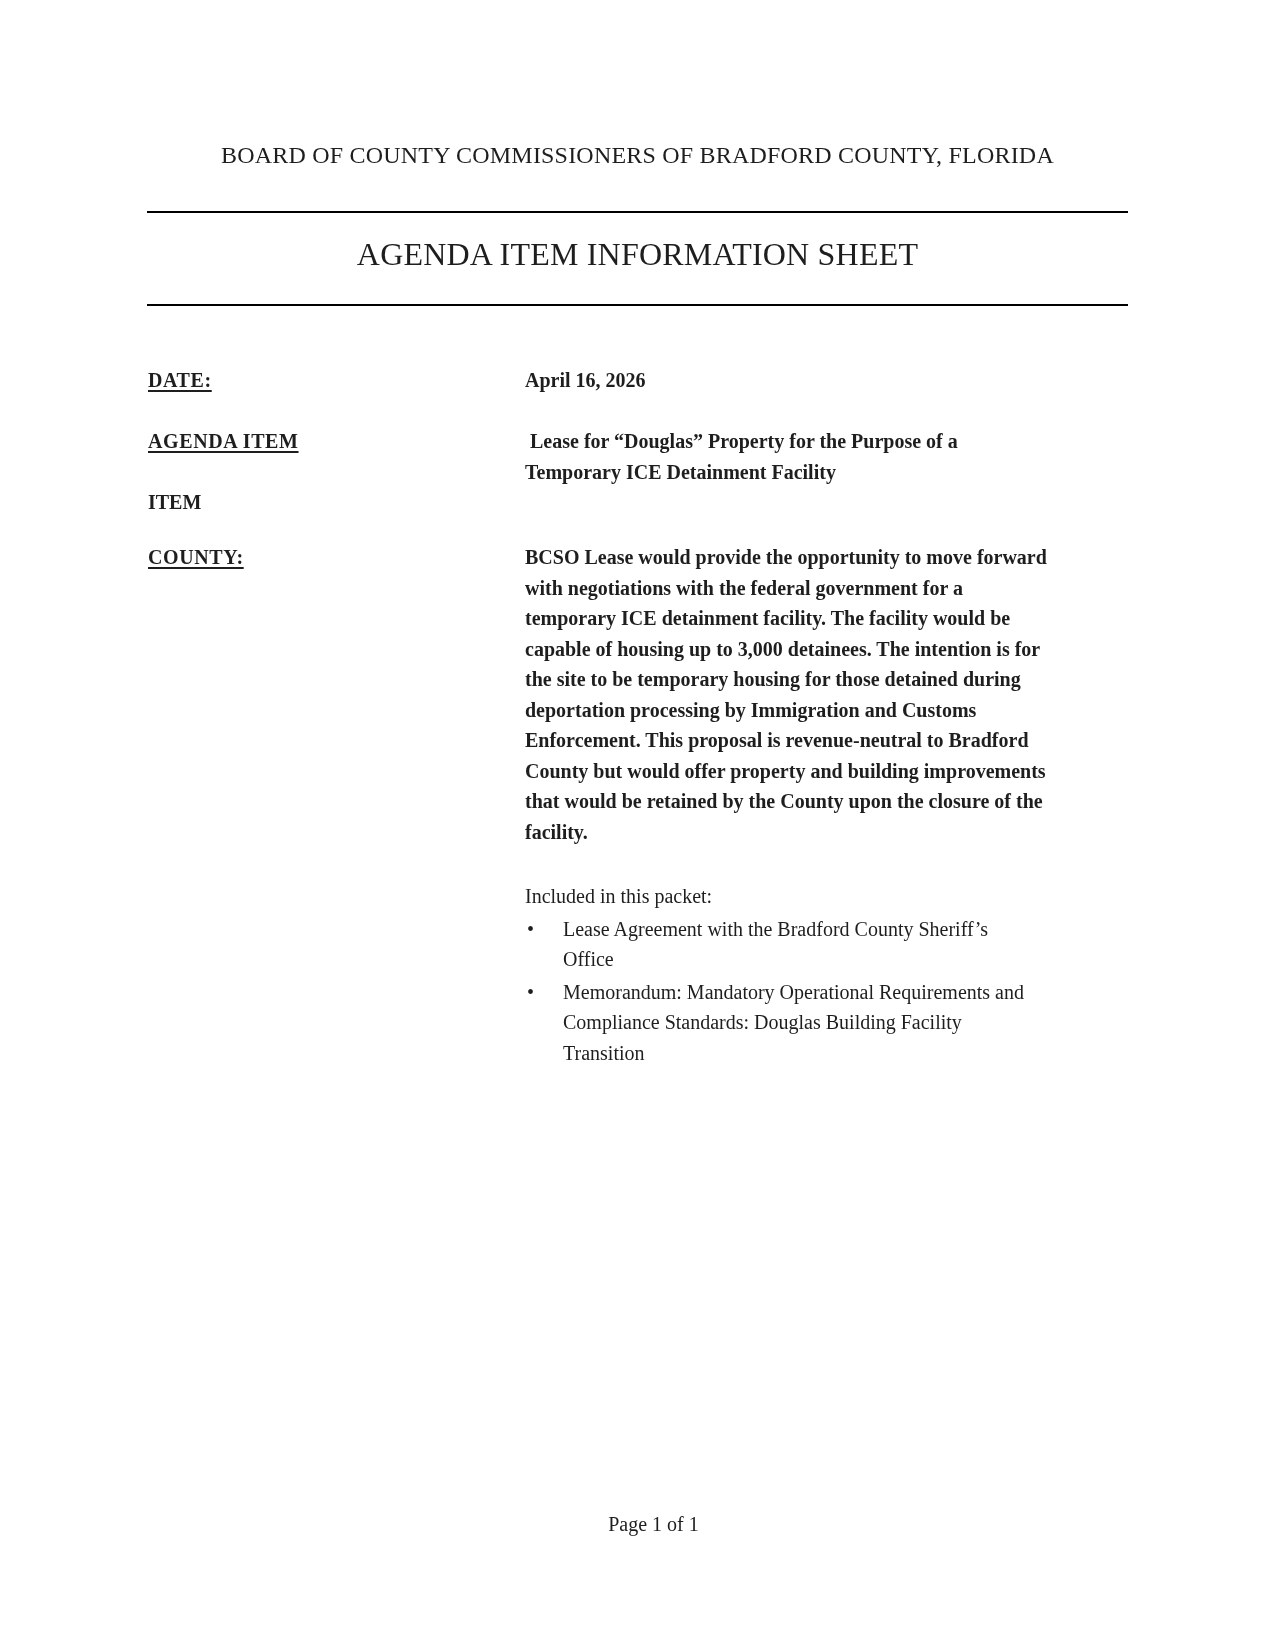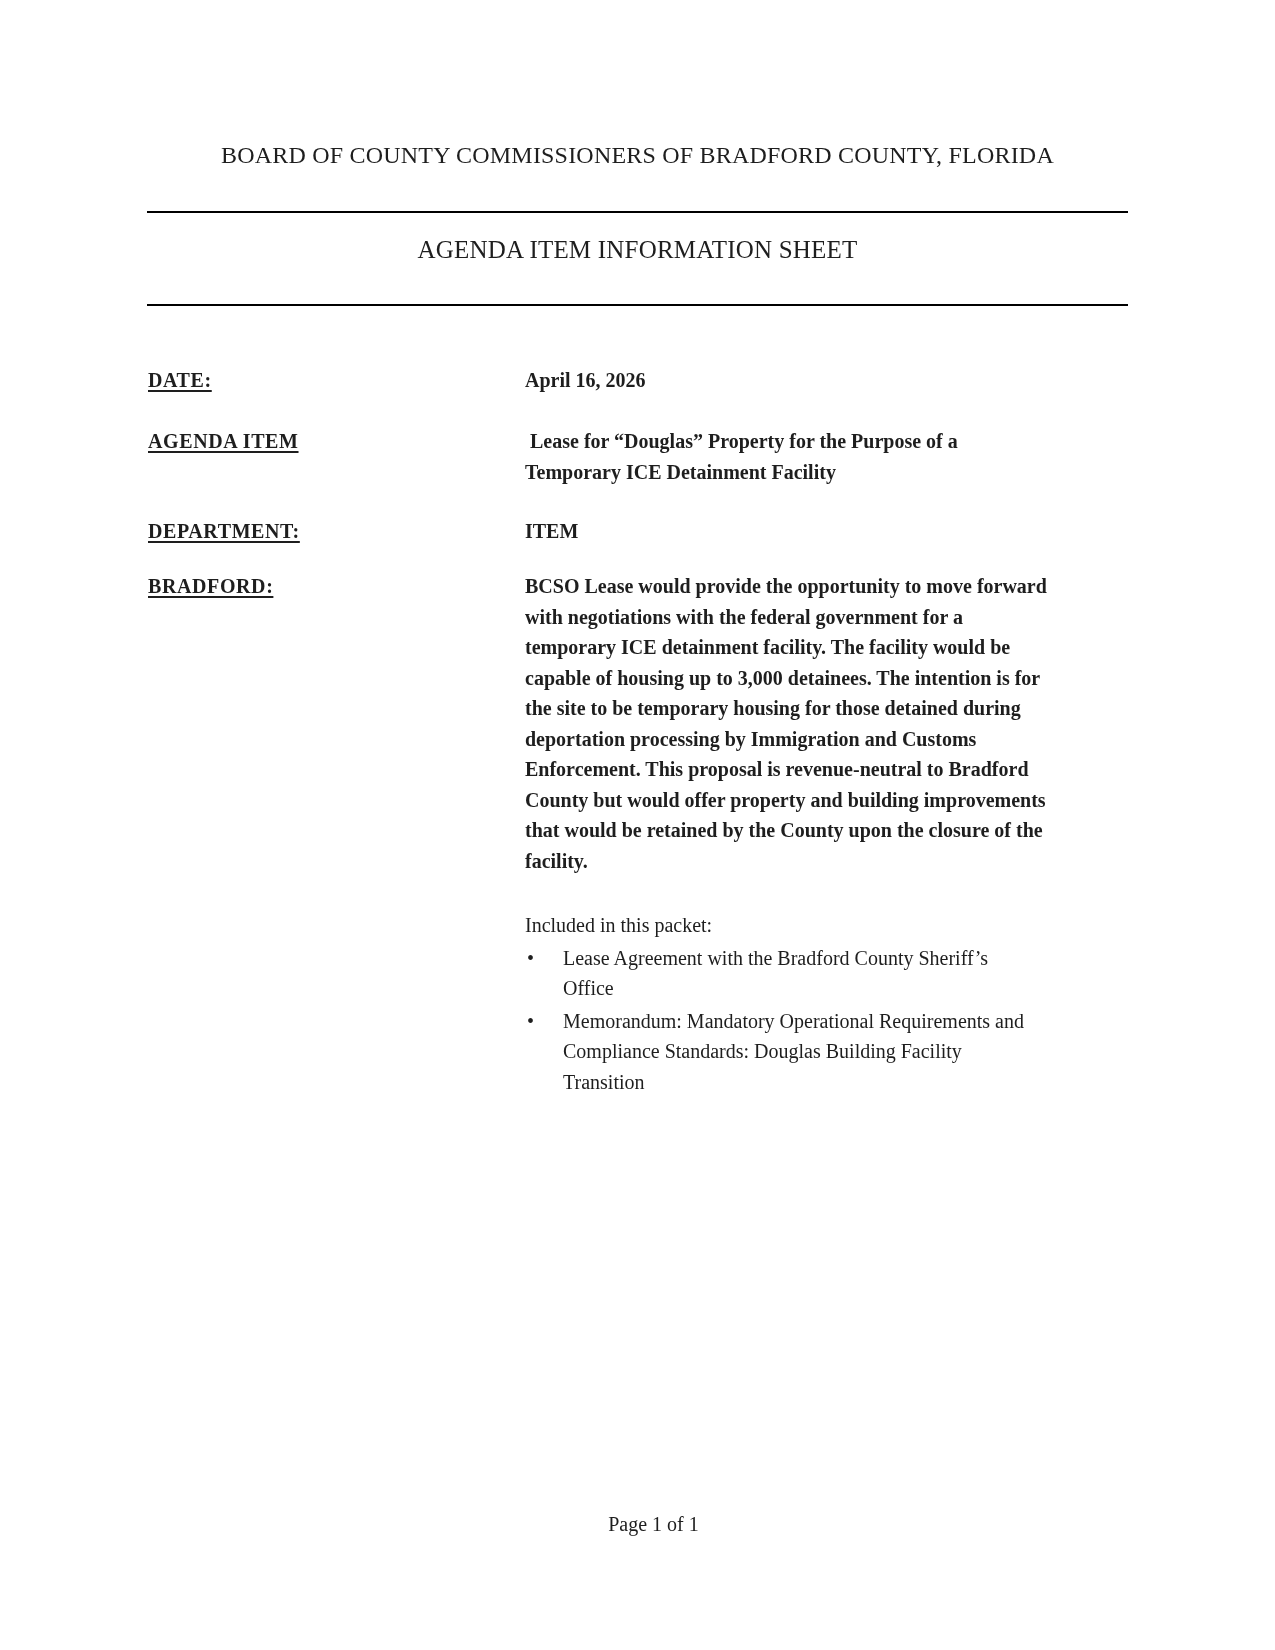--- a/index.html
+++ b/index.html
@@ -34,35 +34,35 @@
     background: #000000;
   }
   .rule-top { top: 211px; }
   .rule-bottom { top: 304px; }
   .sheet-title {
     position: absolute;
     top: 236px;
     left: 0;
     width: 100%;
     text-align: center;
-    font-size: 25px;
+    font-size: 32px;
     letter-spacing: 0.2px;
     white-space: nowrap;
   }
   .content {
     position: absolute;
     left: 148px;
     top: 365px;
     width: 980px;
     font-size: 20px;
     line-height: 30.5px;
   }
   .field-row { display: flex; align-items: flex-start; font-weight: bold; }
   .row-date    { margin-bottom: 30.5px; }
-  .row-agenda  { margin-bottom: 29px; }
+  .row-agenda  { }
   .row-dept    { margin-bottom: 24.5px; }
   .row-purpose { margin-bottom: 34px; }
   .field-label {
     flex: 0 0 377px;
     width: 377px;
   }
   .field-label .label-text {
     text-decoration: underline;
     text-underline-offset: 3px;
     text-decoration-thickness: 1.5px;
@@ -126,29 +126,26 @@
 
     <div class="field-row row-agenda">
       <div class="field-label">
         <span class="label-text">AGENDA ITEM</span>
       </div>
       <div class="field-value"> Lease for “Douglas” Property for the Purpose of a
 Temporary ICE Detainment Facility</div>
     </div>
 
     <div class="field-row row-dept">
-      <div class="field-label">
-        <span class="label-text">DEPARTMENT:</span>
-      </div>
       <div class="field-value">ITEM</div>
     </div>
 
     <div class="field-row row-purpose">
       <div class="field-label">
-        <span class="label-text">BRADFORD:</span>
+        <span class="label-text">COUNTY:</span>
       </div>
       <div class="field-value">BCSO Lease would provide the opportunity to move forward
 with negotiations with the federal government for a
 temporary ICE detainment facility. The facility would be
 capable of housing up to 3,000 detainees. The intention is for
 the site to be temporary housing for those detained during
 deportation processing by Immigration and Customs
 Enforcement. This proposal is revenue-neutral to Bradford
 County but would offer property and building improvements
 that would be retained by the County upon the closure of the

